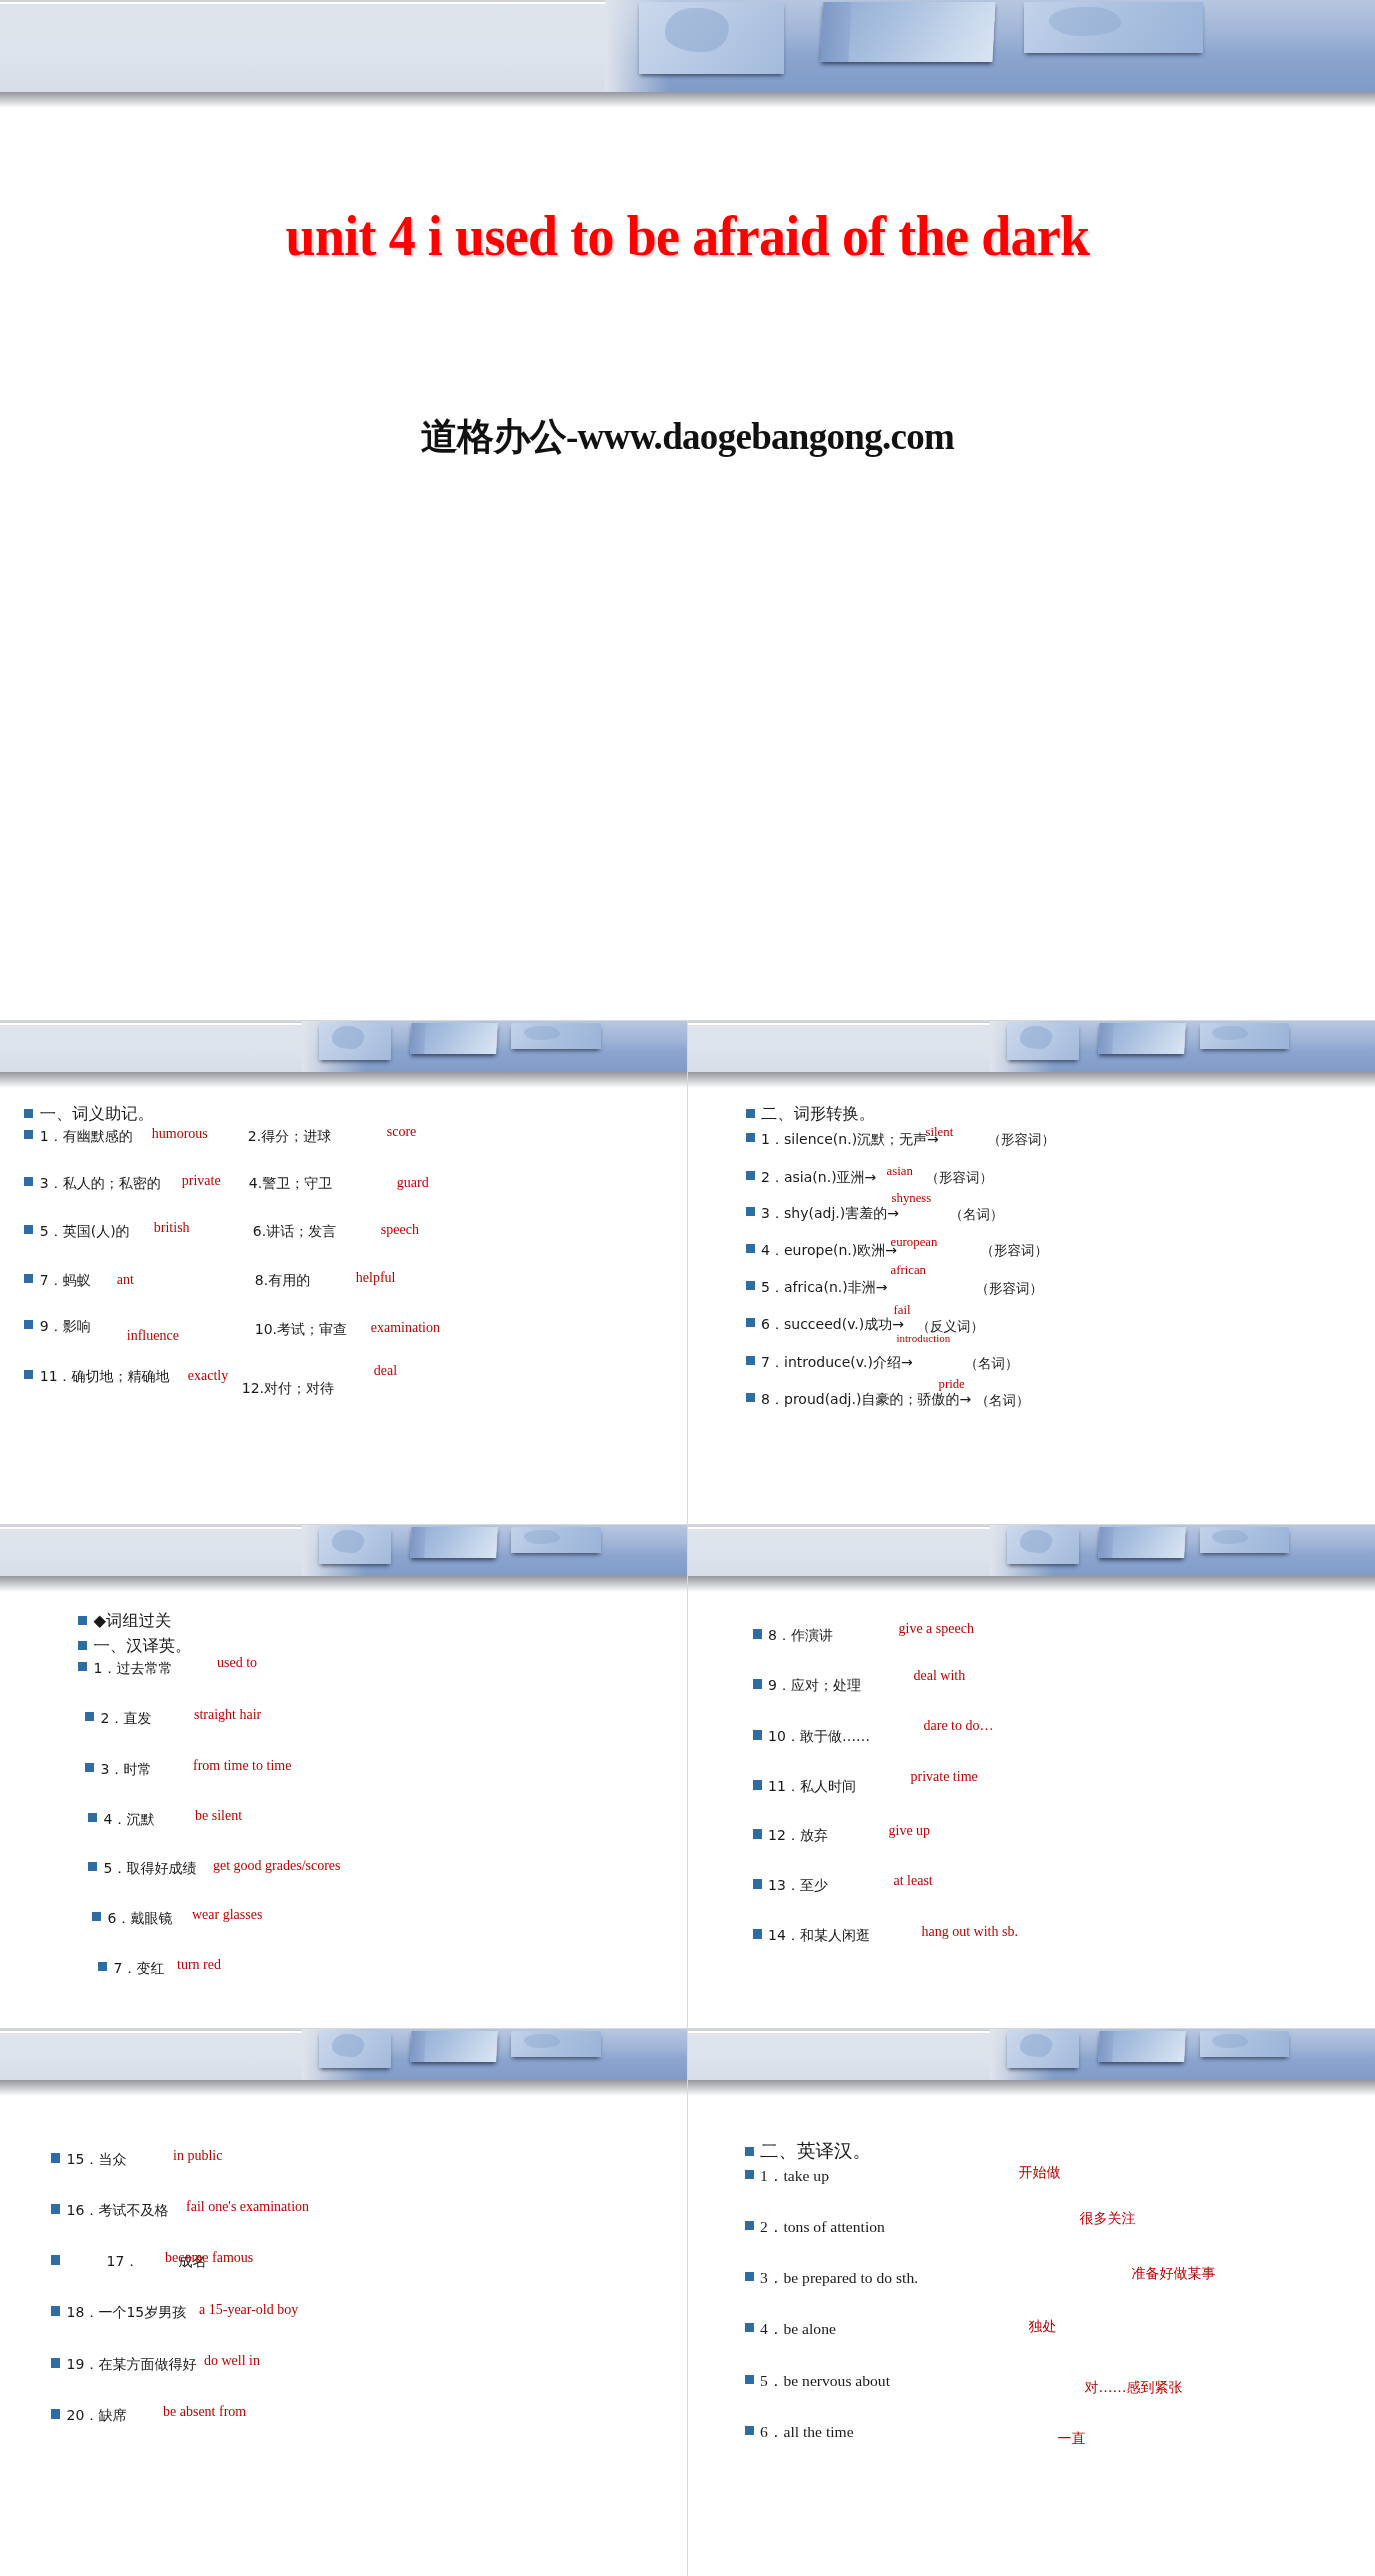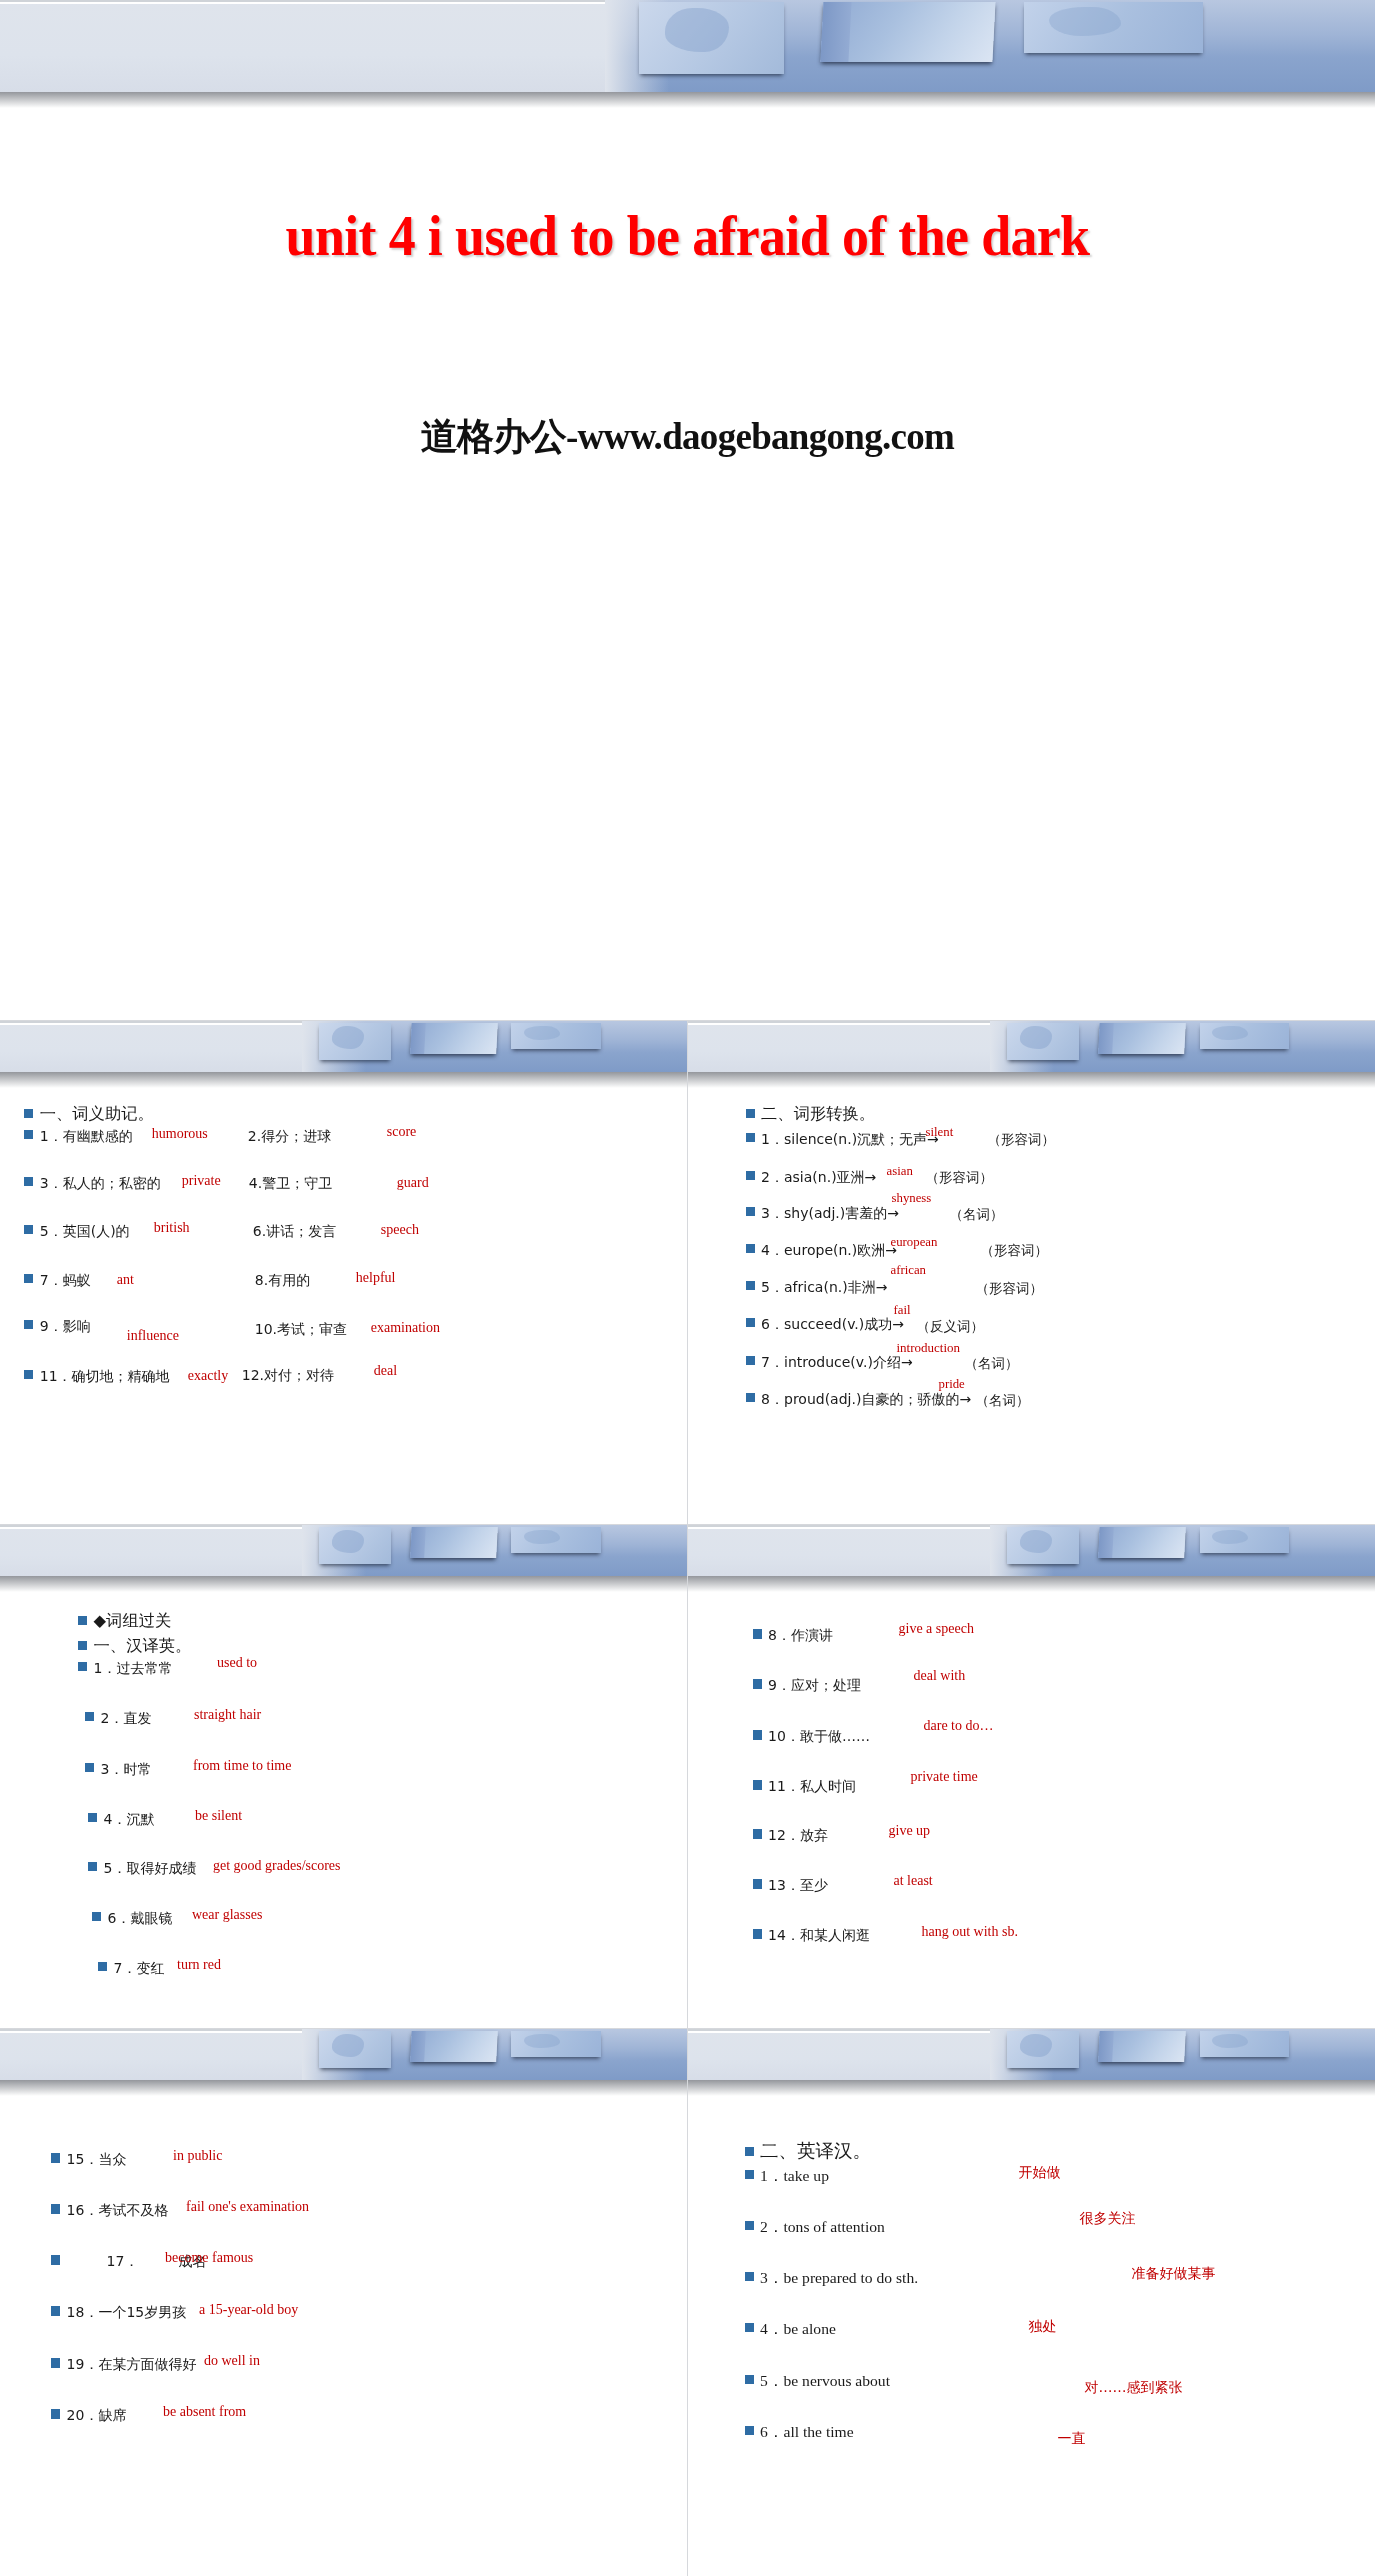--- a/index.html
+++ b/index.html
@@ -335,21 +335,21 @@
             <span class="ztxt">考试；审查</span>
           </div>
           <div class="ans abs" style="left:358px;top:192px;">examination</div>
 
           <div class="line abs" style="left:11.4px;top:240px;">
             <span class="bullet"></span>
             <span class="ztxt">11．</span>
             <span class="ztxt">确切地；精确地</span>
           </div>
           <div class="ans abs" style="left:175px;top:240px;">exactly</div>
-          <div class="line abs" style="left:229px;top:239px;">
+          <div class="line abs" style="left:229px;top:252px;">
             <span class="ztxt">12.</span>
             <span class="ztxt">对付；对待</span>
           </div>
           <div class="ans abs" style="left:361px;top:235px;">deal</div>
 
         </div>
       </div>
     </div>
 
     <div class="slide">
@@ -418,21 +418,21 @@
             <span class="ztxt">succeed(v.)成功→</span>
           </div>
           <div class="ans abs" style="left:148px;top:175px;font-size:12.8px;">fail</div>
           <div class="hint abs" style="left:171px;top:190px;font-size:13.5px;">（反义词）</div>
 
           <div class="line abs" style="left:0;top:226px;">
             <span class="bullet"></span>
             <span class="ztxt">7．</span>
             <span class="ztxt">introduce(v.)介绍→</span>
           </div>
-          <div class="ans abs" style="left:151px;top:212px;font-size:13px;">introduction</div>
+          <div class="ans abs" style="left:151px;top:204px;font-size:11px;">introduction</div>
           <div class="hint abs" style="left:219px;top:227px;font-size:13.5px;">（名词）</div>
 
           <div class="line abs" style="left:0;top:263px;">
             <span class="bullet"></span>
             <span class="ztxt">8．</span>
             <span class="ztxt">proud(adj.)自豪的；骄傲的→</span>
           </div>
           <div class="ans abs" style="left:193px;top:249px;font-size:12.8px;">pride</div>
           <div class="hint abs" style="left:230px;top:264px;font-size:13.5px;">（名词）</div>
 

